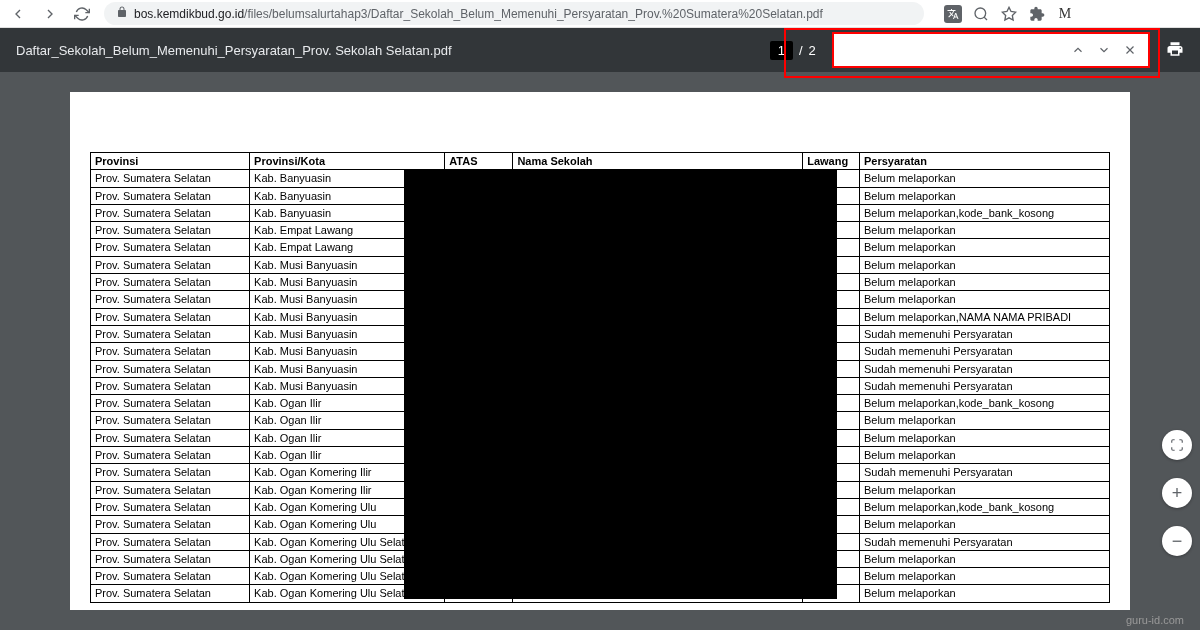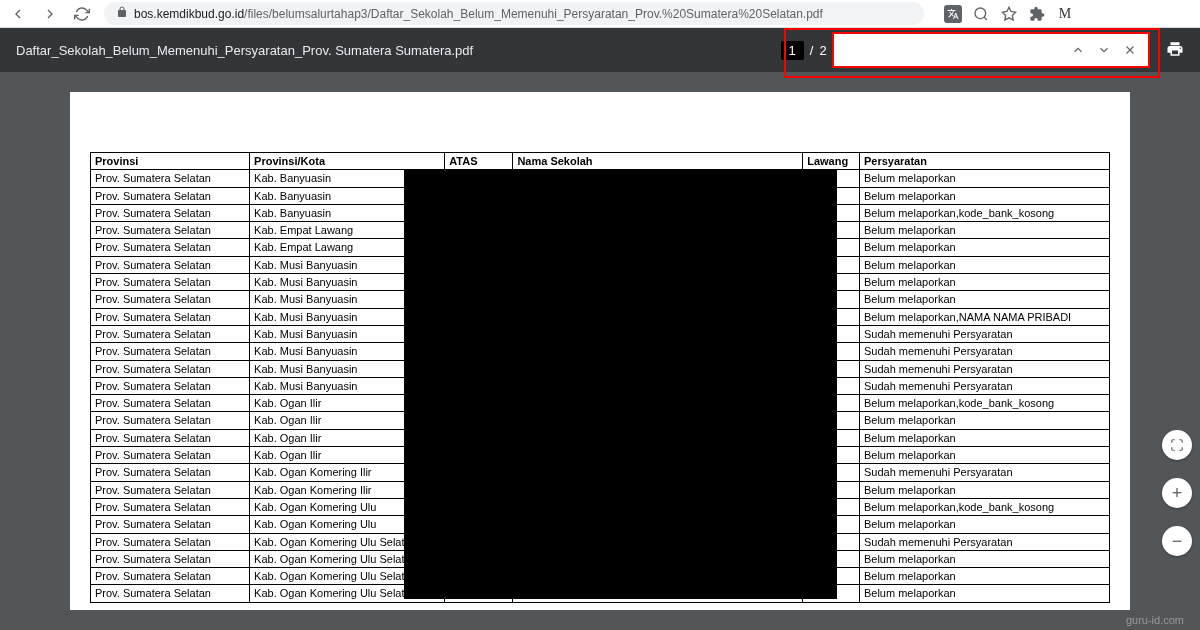--- a/index.html
+++ b/index.html
@@ -86,21 +86,21 @@
     <div class="bar-icon">
         <svg width="16" height="16" viewBox="0 0 24 24" fill="currentColor">
           <path d="M20.5 11H19V7c0-1.1-.9-2-2-2h-4V3.5C13 2.12 11.88 1 10.5 1S8 2.12 8 3.5V5H4c-1.1 0-2 .9-2 2v4h1.5C4.88 11 6 12.12 6 13.5S4.88 16 3.5 16H2v4c0 1.1.9 2 2 2h4v-1.5c0-1.38 1.12-2.5 2.5-2.5s2.5 1.12 2.5 2.5V22h4c1.1 0 2-.9 2-2v-4h1.5c1.38 0 2.5-1.12 2.5-2.5S21.88 11 20.5 11z"></path>
         </svg>
       </div>
     <div class="bar-icon" style="font-family:cursive;font-size:14px;color:#333">M</div>
   </div>
 </div>
 
 <div class="pdf-toolbar">
-  <div class="pdf-title">Daftar_Sekolah_Belum_Memenuhi_Persyaratan_Prov. Sumatera Sumatera.pdf</div>
+  <div class="pdf-title">Daftar_Sekolah_Belum_Memenuhi_Persyaratan_Prov. Sekolah Selatan.pdf</div>
   <div class="pdf-pages">
     <span class="page-current">1</span>
     <span>/</span>
     <span>2</span>
   </div>
   <div class="pdf-actions">
     <span><svg width="18" height="18" viewBox="0 0 24 24" fill="#fff">
           <path d="M19 9h-4V3H9v6H5l7 7 7-7zM5 18v2h14v-2H5z"></path>
         </svg></span>
     <span><svg width="18" height="18" viewBox="0 0 24 24" fill="#fff">

